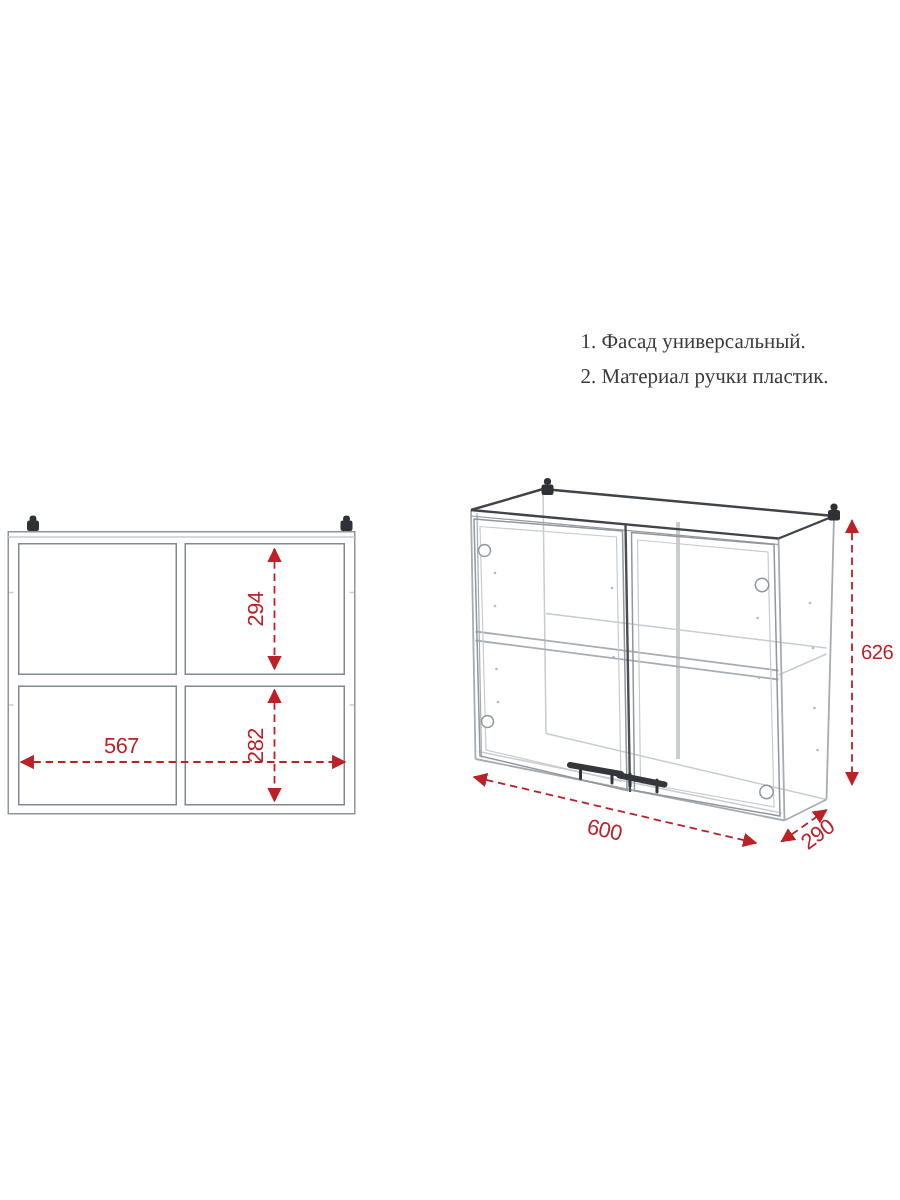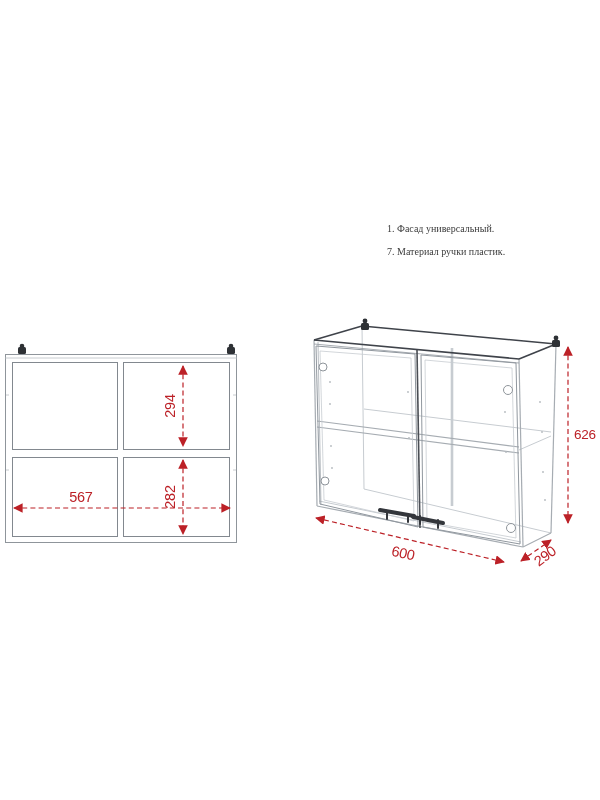--- a/index.html
+++ b/index.html
@@ -13,37 +13,37 @@
     --note:#3b3b3b;
   }
   html,body{margin:0;padding:0;background:#fff;}
   .page{
     position:relative;width:600px;height:800px;background:#fff;overflow:hidden;
     font-family:"Liberation Sans",sans-serif;
   }
   .notes{
     position:absolute;left:387px;top:217px;width:205px;
     font-family:"Liberation Serif",serif;
-    font-size:10px;line-height:23px;color:var(--note);
+    font-size:14px;line-height:23px;color:var(--note);
   }
   .drawing{position:absolute;left:0;top:0;}
   .dim{
     font-family:"Liberation Sans",sans-serif;
     font-size:14.5px;fill:var(--red);letter-spacing:-0.3px;
   }
   .dim-small{font-size:13.5px;}
 </style>
 </head>
 <body>
 
 <div class="page">
 
   <div class="notes">
     <div>1. Фасад универсальный.</div>
-    <div>7. Материал ручки пластик.</div>
+    <div>2. Материал ручки пластик.</div>
   </div>
 
   <svg class="drawing" width="600" height="800" viewBox="0 0 600 800">
     <defs>
       <marker id="arr" viewBox="0 0 10 10" refX="9" refY="5" markerWidth="8" markerHeight="8" orient="auto-start-reverse">
         <path d="M0,0 L10,5 L0,10 z" fill="#bc2127"></path>
       </marker>
     </defs>
 
     <g>

